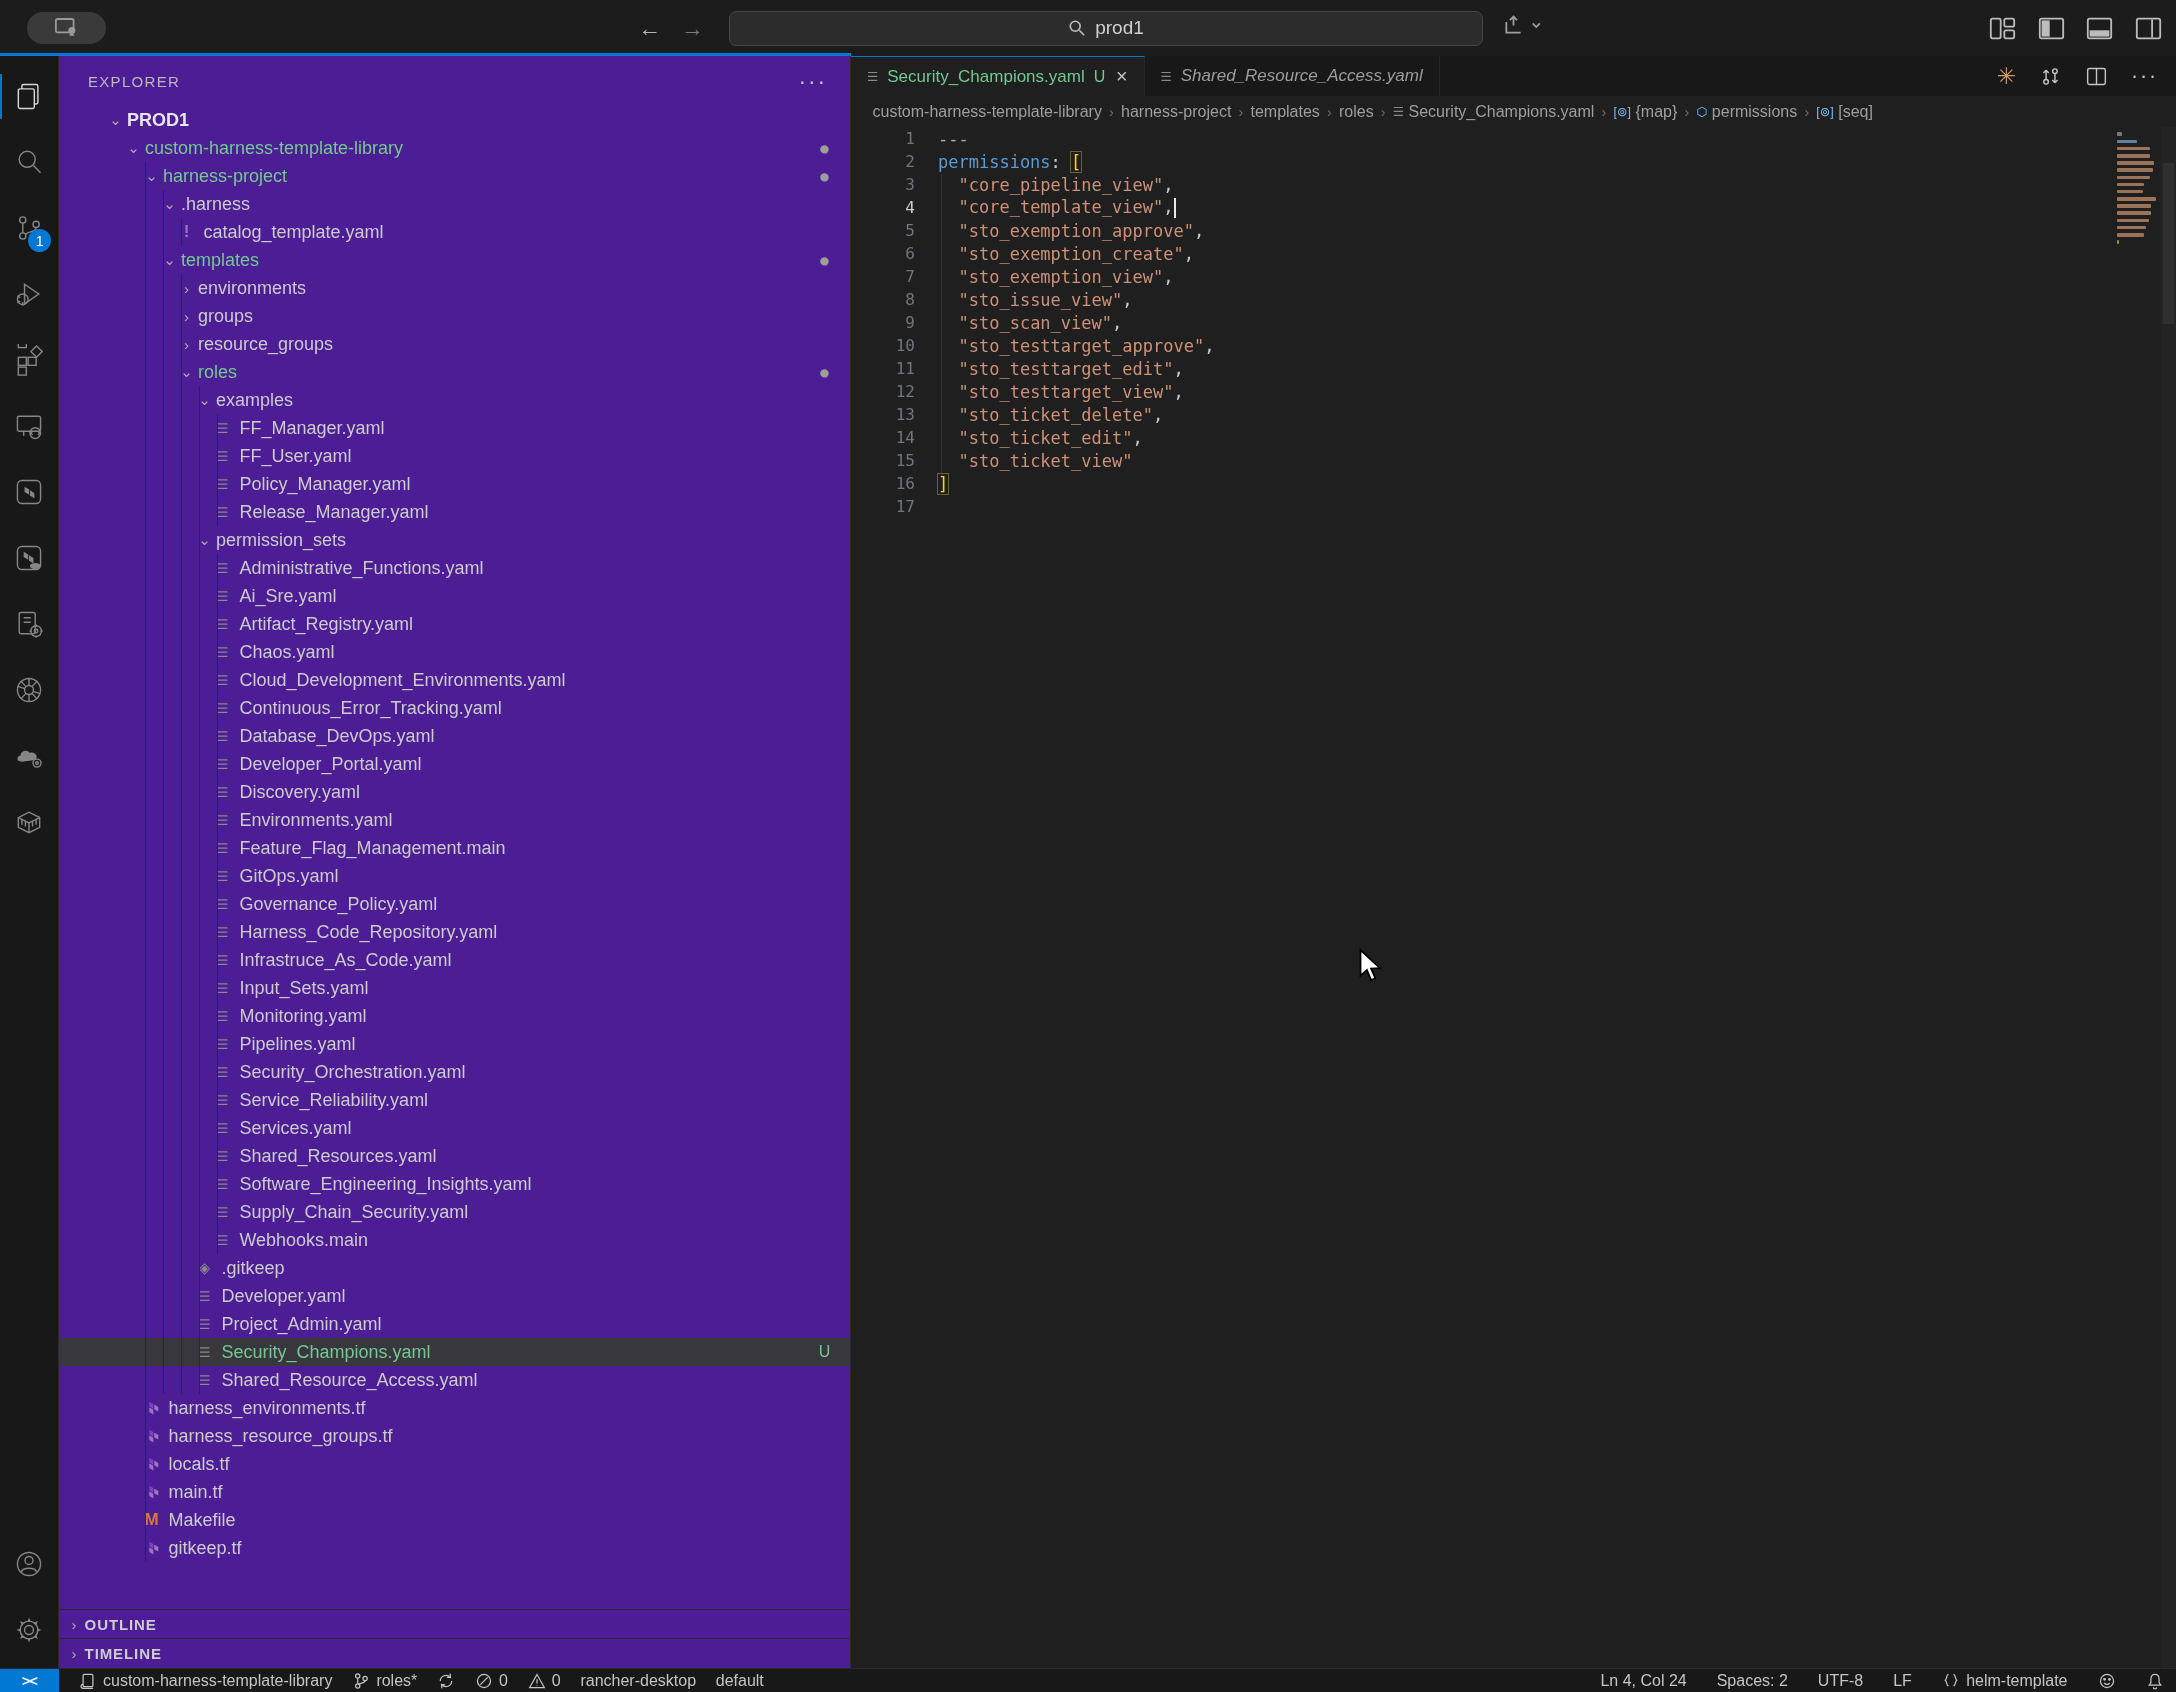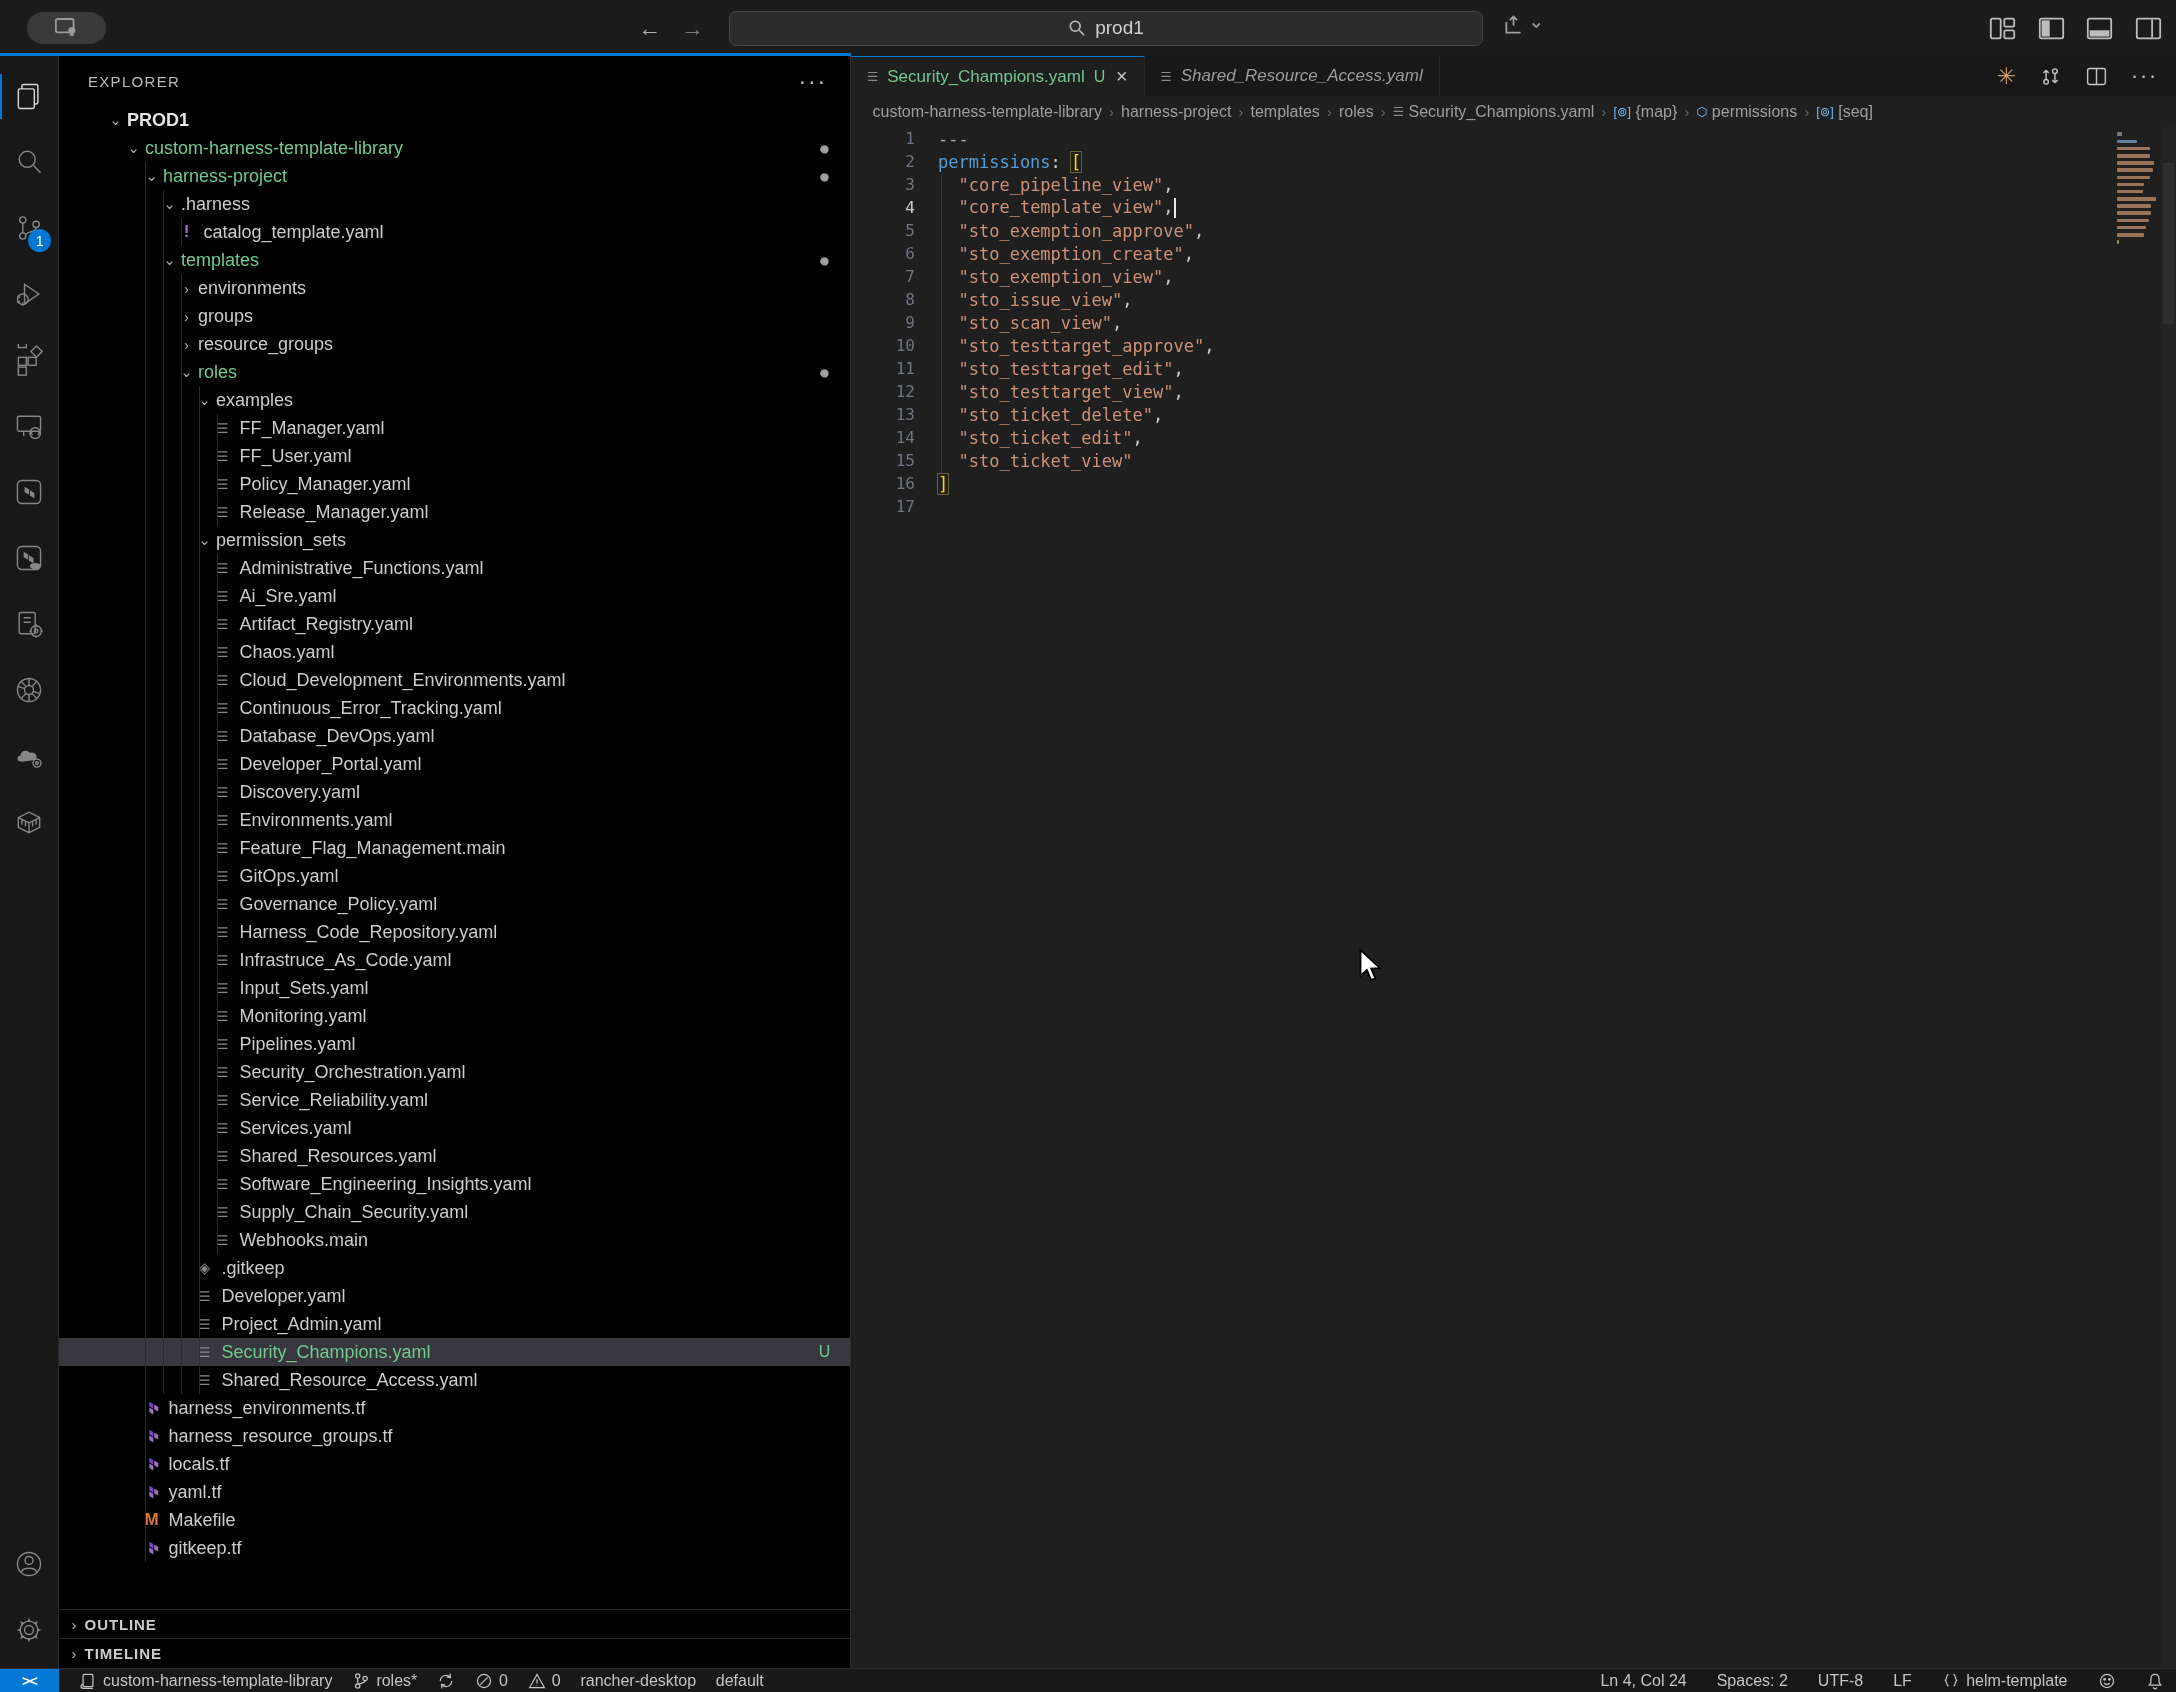--- a/index.html
+++ b/index.html
@@ -30,21 +30,21 @@
     align-items:center; padding-top:7.2px; flex:0 0 auto; }
   .act-item { position:relative; width:59px; height:66px; display:flex; align-items:center; justify-content:center; }
   .act-item svg { width:32px; height:32px; stroke:#868686; fill:none; stroke-width:1.6; }
   .act-item.active svg { stroke:#d7d7d7; }
   .act-item.active::before { content:""; position:absolute; left:0; top:10.7px; bottom:10.7px; width:2.7px; background:#0078d4; }
   .act-badge { position:absolute; right:7.2px; bottom:9px; min-width:23px; height:23px; border-radius:11.6px;
     background:#0078d4; color:#fff; font-size:14.3px; display:flex; align-items:center; justify-content:center; }
   #act-bottom { margin-top:auto; margin-bottom:5.4px; }
 
   
-  #sidebar { width:792px; background:#000000; border-right:0.9px solid #2b2b2b; display:flex; flex-direction:column; flex:0 0 auto; }
+  #sidebar { width:792px; background:#4c1d95; border-right:0.9px solid #2b2b2b; display:flex; flex-direction:column; flex:0 0 auto; }
   #exp-head { height:50px; display:flex; align-items:center; padding:0 23px 0 29px; font-size:15px; letter-spacing:1.3px;
     color:#bbbbbb; flex:0 0 auto; }
   #exp-head .more { margin-left:auto; font-size:23px; color:#c0c0c0; letter-spacing:1.8px; }
   #tree { flex:1 1 auto; overflow:hidden; }
   .trow { position:relative; height:28px; display:flex; align-items:center; font-size:18px; color:#cccccc; white-space:nowrap; }
   .trow .guide { position:absolute; top:0; bottom:0; width:0.9px; background:#2a2a2a; }
   .trow.selected { background:#37373d; }
   .trow .chev { width:23px; text-align:center; color:#b0b0b0; font-size:15px; flex:0 0 auto; }
   .trow .fic { width:23px; margin-right:5.4px; display:flex; justify-content:center; flex:0 0 auto; }
   .trow .lbl.green { color:#73c991; }
@@ -747,21 +747,21 @@
           <div class="trow">
             <span class="guide" style="left:86px"></span>
             <span style="width:81px;flex:0 0 auto"></span>
             <span class="fic tf-ic">
               <svg viewBox="0 0 18 18">
                 <path d="M6 2 L10.5 4.6 L10.5 9.8 L6 7.2 Z" fill="#7b42bc"></path>
                 <path d="M11.5 5.2 L16 7.8 L16 13 L11.5 10.4 Z" fill="#a074c4"></path>
                 <path d="M6 8.4 L10.5 11 L10.5 16.2 L6 13.6 Z" fill="#a074c4"></path>
               </svg>
             </span>
-            <span class="lbl ">yaml.tf</span>
+            <span class="lbl ">main.tf</span>
           </div>
           <div class="trow">
             <span class="guide" style="left:86px"></span>
             <span style="width:81px;flex:0 0 auto"></span>
             <span class="fic make-ic">M</span>
             <span class="lbl ">Makefile</span>
           </div>
           <div class="trow">
             <span class="guide" style="left:86px"></span>
             <span style="width:81px;flex:0 0 auto"></span>

